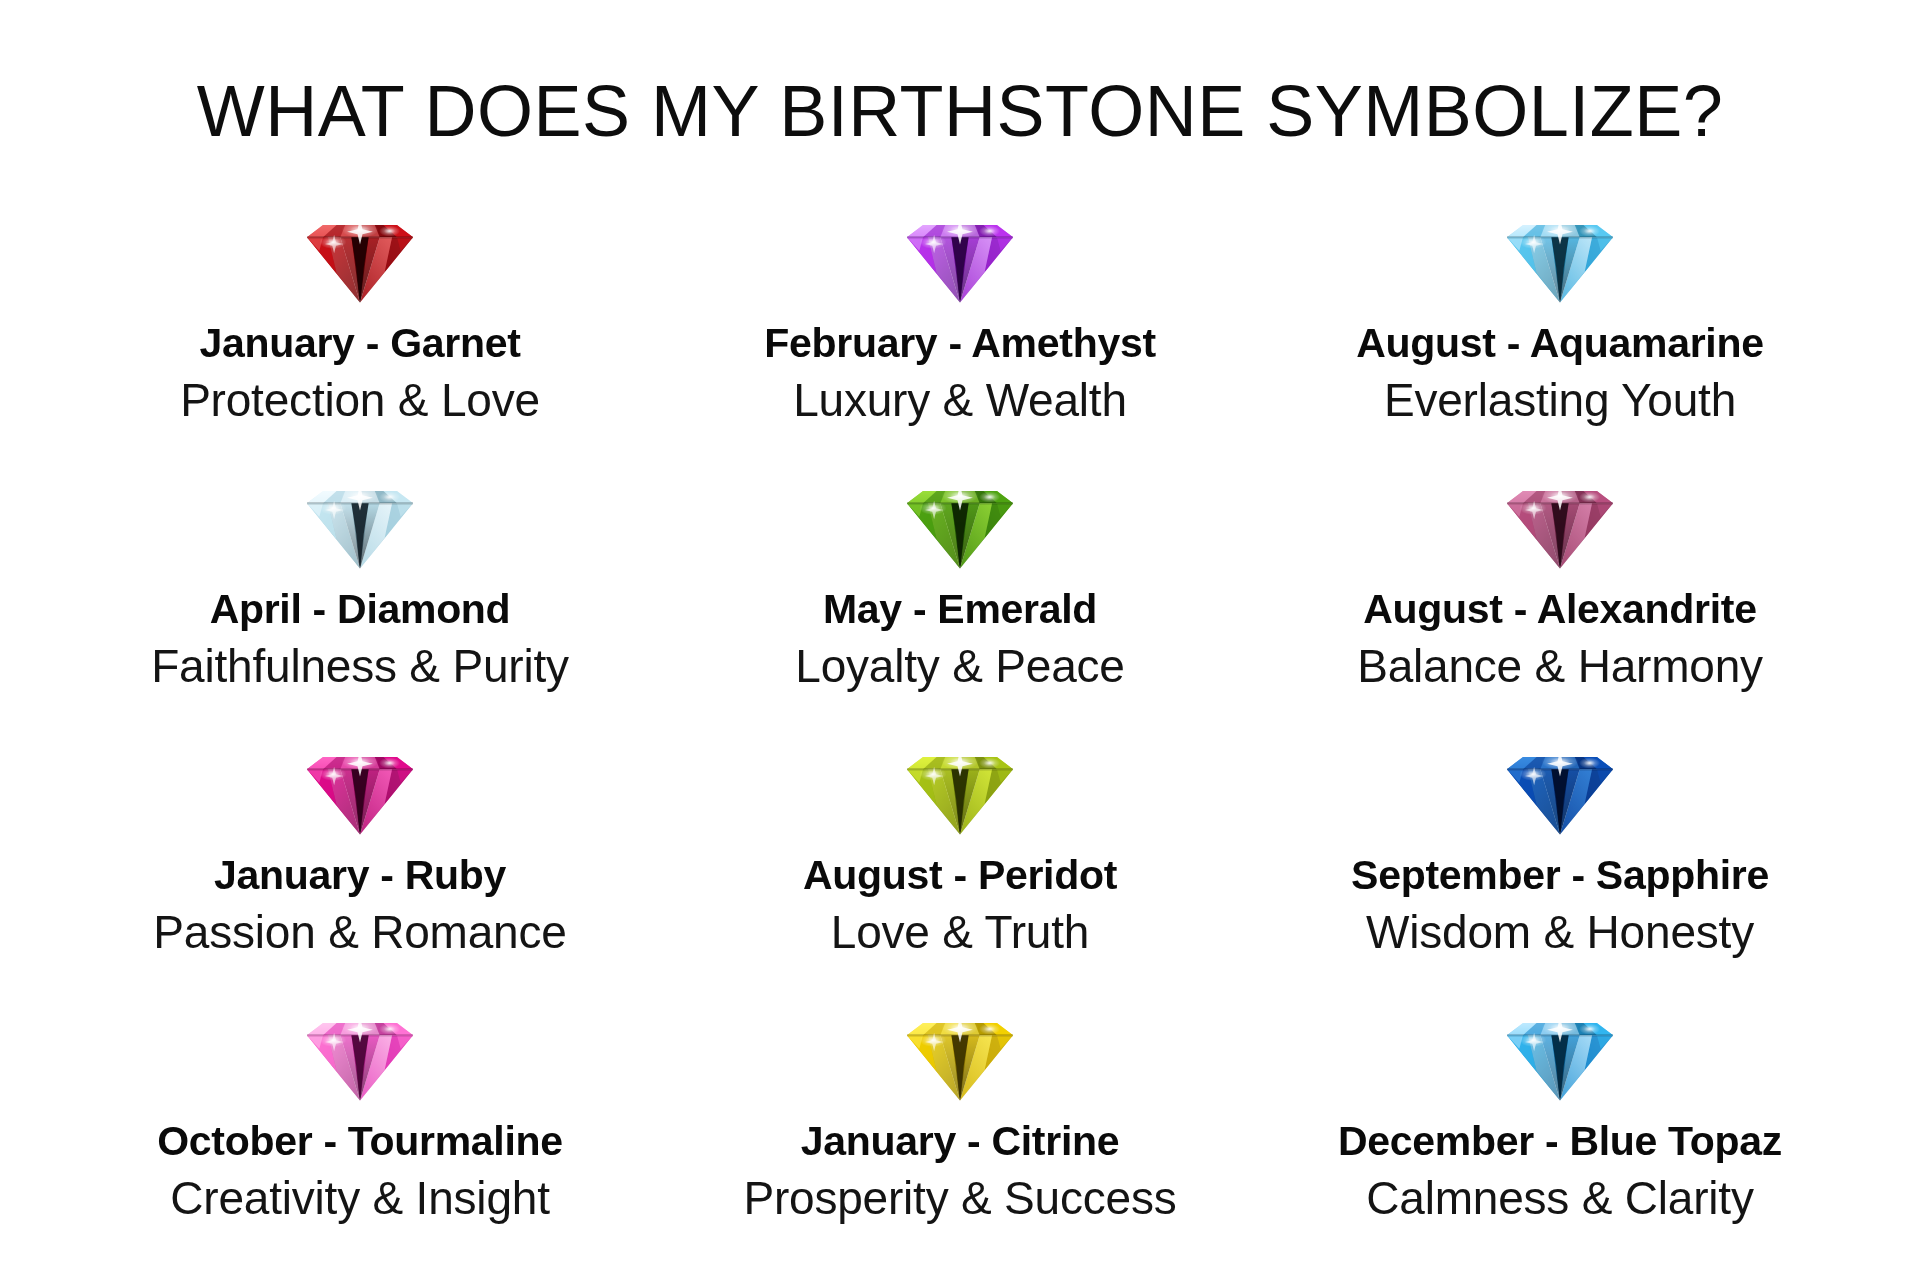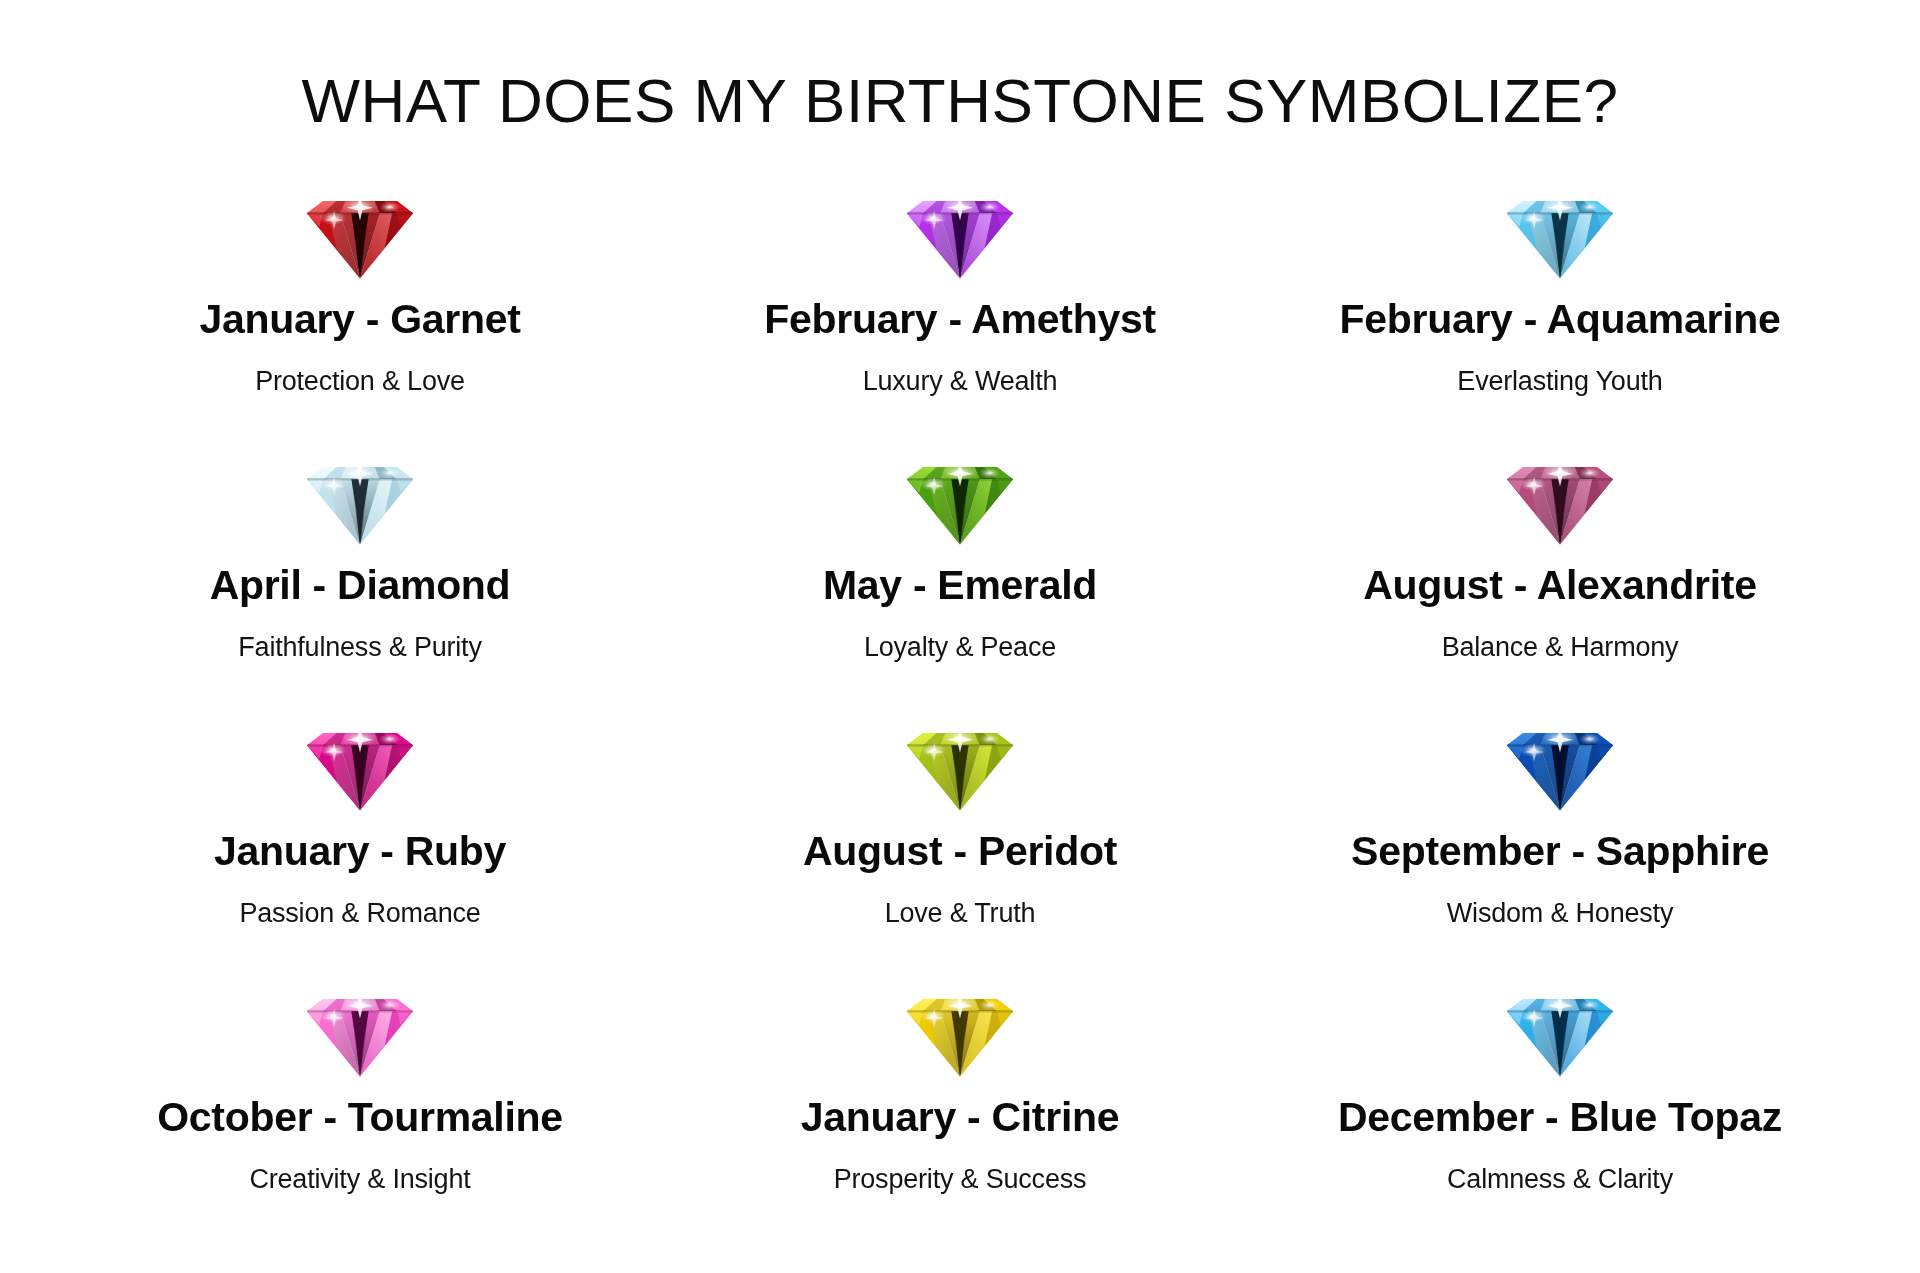--- a/index.html
+++ b/index.html
@@ -18,21 +18,21 @@
   .page {
     position: relative;
     width: 1920px;
     height: 1273px;
     background: #ffffff;
     box-sizing: border-box;
   }
 
   .title {
     text-align: center;
-    font-size: 62px;
+    font-size: 72px;
     font-weight: 300;
     letter-spacing: 0.5px;
     color: #0d0d0d;
     padding-top: 26px;
     line-height: 1.05;
     white-space: nowrap;
     font-family: "Liberation Sans", sans-serif;
   }
 
   .grid {
@@ -71,22 +71,22 @@
     margin-top: 14px;
     font-size: 41px;
     font-weight: 700;
     letter-spacing: -0.3px;
     color: #0a0a0a;
     white-space: nowrap;
     line-height: 1.15;
   }
 
   .stone-meaning {
-    margin-top: 23px;
-    font-size: 27px;
+    margin-top: 7px;
+    font-size: 46px;
     font-weight: 400;
     letter-spacing: -0.2px;
     color: #141414;
     white-space: nowrap;
     line-height: 1.15;
     text-align: center;
   }
 </style>
 </head>
 <body>
@@ -257,21 +257,21 @@
 
   <polygon points="14,60 186,60 186,64 14,64" fill="#0b2d3c" opacity="0.22"></polygon>
 
   <ellipse cx="100" cy="50" rx="30" ry="13" fill="url(#g2-s)"></ellipse>
   <ellipse cx="56" cy="70" rx="22" ry="11" fill="url(#g2-s)"></ellipse>
   <ellipse cx="148" cy="52" rx="17" ry="9" fill="url(#g2-s)"></ellipse>
   <path d="M100 32 L104 49 L121 53 L104 57 L100 74 L96 57 L79 53 L96 49 Z" fill="#ffffff" opacity="0.85"></path>
   <path d="M58 58 L61 70 L73 73 L61 76 L58 88 L55 76 L43 73 L55 70 Z" fill="#ffffff" opacity="0.6"></path>
 </svg>
         </div>
-        <div class="stone-name">February - Aquamarine</div>
+        <div class="stone-name">August - Aquamarine</div>
         <div class="stone-meaning">Everlasting Youth</div>
       </div>
       <div class="cell">
         <div class="gem-wrap">
 <svg viewBox="0 0 200 172" xmlns="http://www.w3.org/2000/svg" aria-hidden="true">
   <defs>
     <linearGradient id="g3-a" x1="0" y1="0" x2="0" y2="1">
       <stop offset="0%" stop-color="#f2fbff"></stop>
                 <stop offset="100%" stop-color="#c6e7f2"></stop>
     </linearGradient>

